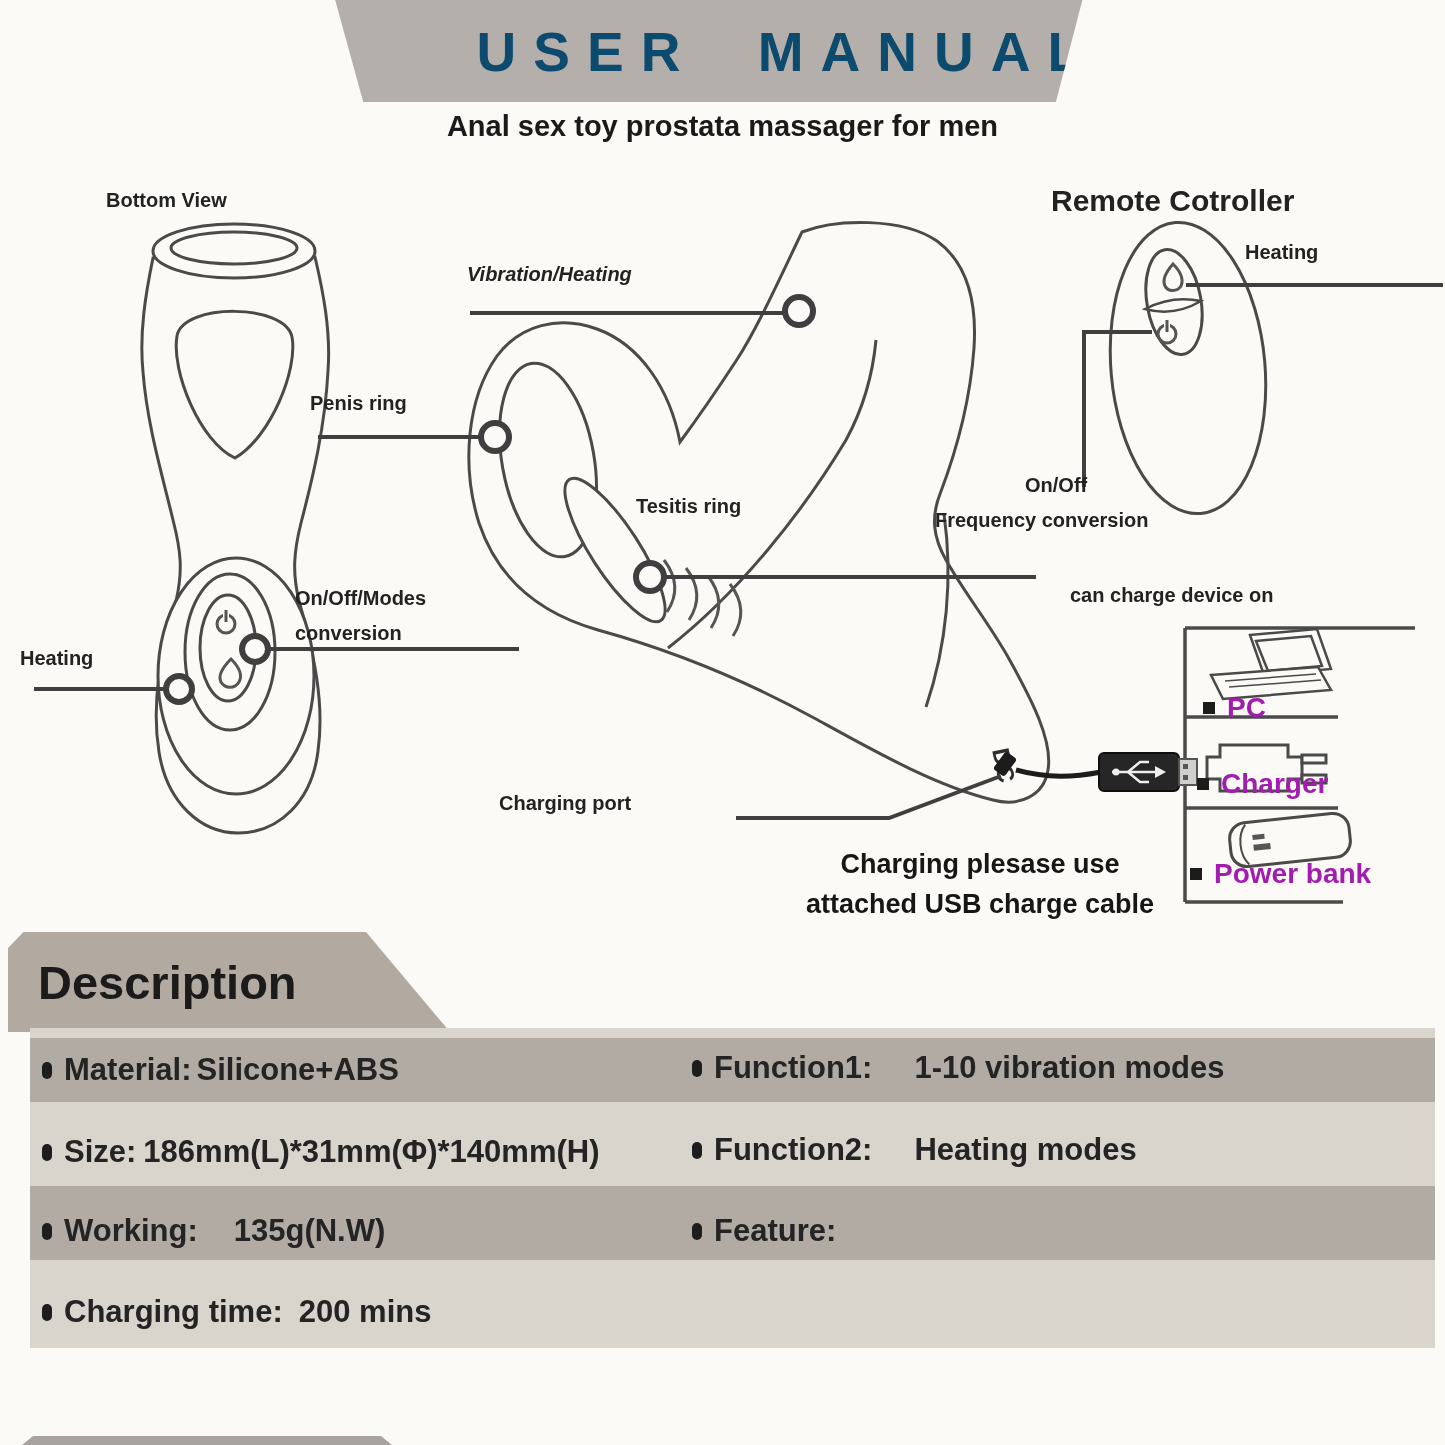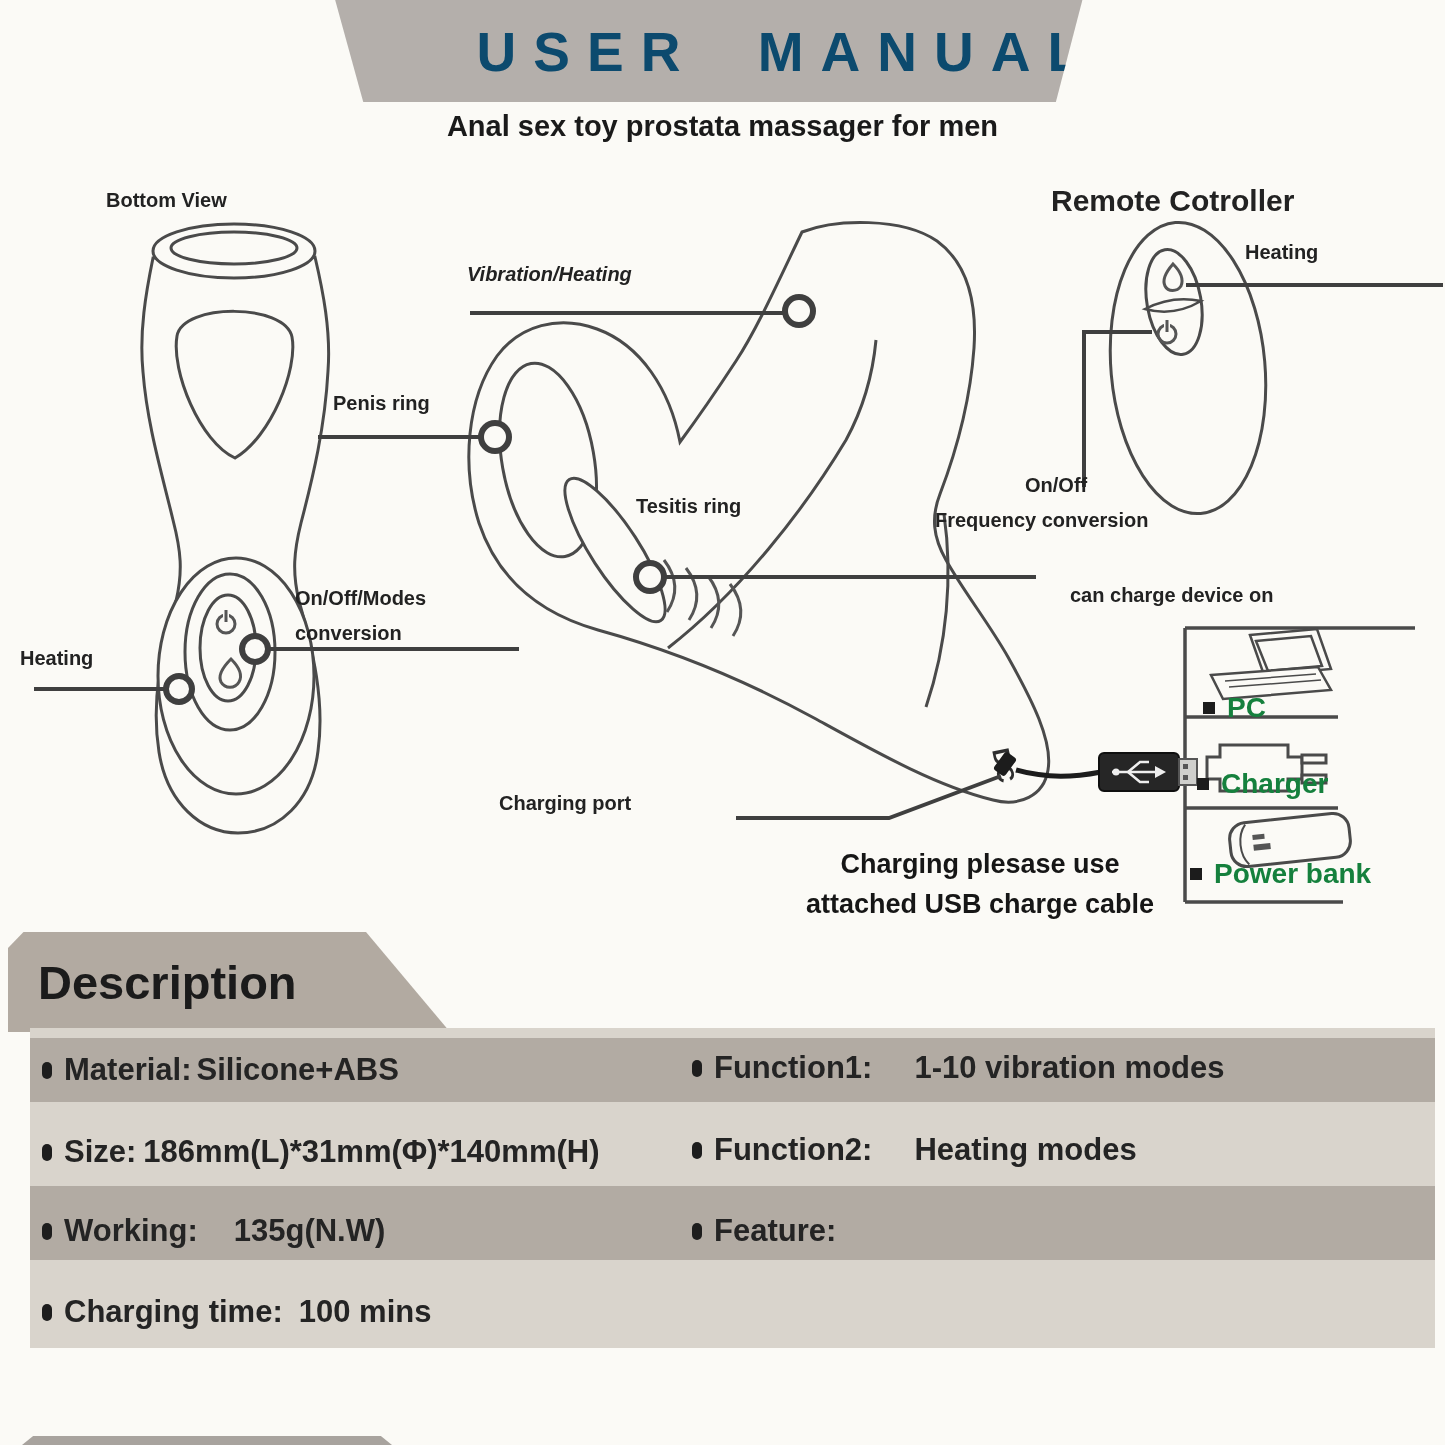--- a/index.html
+++ b/index.html
@@ -9,21 +9,21 @@
   .lbl{font-weight:700;font-size:20px;color:#222;}
   .banner{position:absolute;left:318px;top:0;width:780px;height:102px;background:#b4afab;
           clip-path:polygon(2.2% 0,98% 0,94.6% 100%,5.8% 100%);}
   .banner .t{width:100%;text-align:right;line-height:104px;
              font-family:Liberation Sans, sans-serif;font-weight:700;font-size:55px;
              letter-spacing:17px;word-spacing:28px;color:#0c4a6e;}
   .subtitle{left:0;right:0;top:110px;text-align:center;font-weight:700;font-size:29px;color:#1a1a1a;width:1445px;}
   svg.art{position:absolute;left:0;top:0;}
   .two-line{line-height:35px;}
   .note{font-weight:700;font-size:27px;text-align:center;color:#161616;}
-  .chargeitem{display:flex;align-items:center;gap:12px;font-weight:700;font-size:28px;color:#15803d;}
+  .chargeitem{display:flex;align-items:center;gap:12px;font-weight:700;font-size:28px;color:#a21caf;}
   .sqbullet{width:12px;height:12px;background:#1c1c1c;display:inline-block;}
   .desc-tab{position:absolute;left:8px;top:932px;width:442px;height:100px;background:#b2aaa1;
             clip-path:polygon(0 16%,3.5% 0,81% 0,100% 100%,0 100%);}
   .desc-tab .t{padding-left:30px;line-height:102px;font-weight:700;font-size:47px;color:#1b1b1b;}
   .panel{position:absolute;left:30px;top:1028px;width:1405px;height:320px;background:#d9d4cc;}
   .stripe{position:absolute;left:30px;width:1405px;background:#b2aba3;}
   .cell{position:absolute;display:flex;align-items:center;font-weight:700;font-size:31px;color:#242424;white-space:nowrap;}
   .pill{width:10px;height:17px;background:#1d1d1d;border-radius:5px;margin-right:12px;flex:0 0 auto;}
   .ribbon-bottom{position:absolute;left:22px;top:1436px;width:370px;height:9px;background:#a8a39e;
             clip-path:polygon(3% 0,97% 0,100% 100%,0 100%);}
@@ -145,21 +145,21 @@
       </g>
       <path d="M 1155 766 L 1166 772 L 1155 778 Z" fill="#eeeeee"></path>
       <rect x="1179" y="759" width="18" height="26" fill="#cfcfcc" stroke="#555" stroke-width="2"></rect>
       <rect x="1183" y="764" width="5" height="5" fill="#555"></rect>
       <rect x="1183" y="775" width="5" height="5" fill="#555"></rect>
     </g>
   </svg>
 
   <div class="abs lbl" style="left:106px;top:189px;">Bottom View</div>
   <div class="abs lbl" style="left:467px;top:263px;font-style:italic;">Vibration/Heating</div>
-  <div class="abs lbl" style="left:333px;top:392px;">Penis ring</div>
+  <div class="abs lbl" style="left:310px;top:392px;">Penis ring</div>
   <div class="abs lbl" style="left:636px;top:495px;">Tesitis ring</div>
   <div class="abs lbl two-line" style="left:295px;top:581px;">
     <div>On/Off/Modes</div>
     <div>conversion</div>
   </div>
   <div class="abs lbl" style="left:20px;top:647px;">Heating</div>
   <div class="abs lbl" style="left:499px;top:792px;">Charging port</div>
 
   <div class="abs lbl" style="left:1051px;top:184px;font-size:30px;">Remote Cotroller</div>
   <div class="abs lbl" style="left:1245px;top:241px;">Heating</div>
@@ -218,17 +218,17 @@
     <span style="margin-left:36px;">135g(N.W)</span>
   </div>
   <div class="cell" style="left:692px;top:1196px;height:70px;">
     <span class="pill"></span>
     <span>Feature:</span>
   </div>
 
   <div class="cell" style="left:42px;top:1280px;height:64px;">
     <span class="pill"></span>
     <span>Charging time:</span>
-    <span style="margin-left:16px;">100 mins</span>
+    <span style="margin-left:16px;">200 mins</span>
   </div>
 
   <div class="ribbon-bottom"></div>
 </div>
 
 </body></html>

